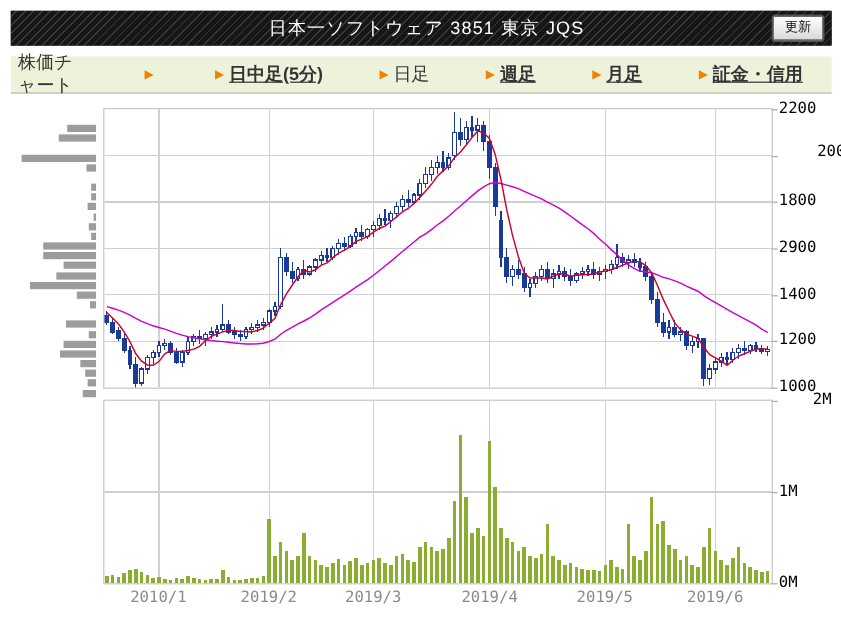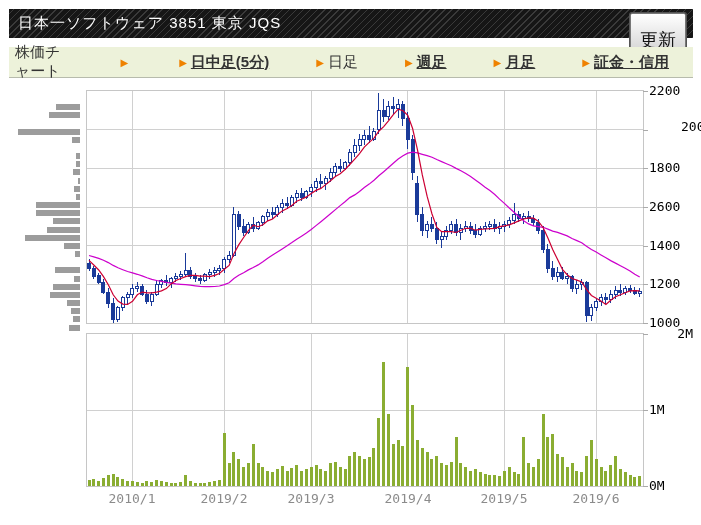--- a/index.html
+++ b/index.html
@@ -5,26 +5,26 @@
   html,body{margin:0;padding:0;}
   body{
     width:701px;height:525px;position:relative;background:#ffffff;
     font-family:"Liberation Sans", sans-serif;overflow:hidden;
   }
   
   .titlebar{
     position:absolute;left:9px;top:9px;width:684px;height:29px;
     background:#161616;
     background-image:repeating-linear-gradient(-45deg,#3a3a3a 0px,#3a3a3a 1px,#161616 1px,#161616 5px);
-    color:#ffffff;display:flex;align-items:center;box-sizing:border-box;
+    color:#ffffff;display:flex;align-items:center;box-sizing:border-box;justify-content:center;
   }
   .titlebar .title{margin-left:9px;font-size:15px;letter-spacing:1px;white-space:nowrap;}
   .refresh-btn{
-    position:absolute;right:7px;top:4px;height:21px;padding:17px 9px;
-    font-size:18px;line-height:19px;color:#111;
+    position:absolute;right:7px;top:4px;height:21px;padding:0 9px;
+    font-size:11px;line-height:19px;color:#111;
     background:linear-gradient(#ffffff,#d9d9d9);
     border:1px solid #777;border-radius:2px;
     box-shadow:0 0 0 1px #555;cursor:pointer;
     font-family:"Liberation Sans", sans-serif;
   }
   
   .navbar{
     position:absolute;left:9px;top:47px;width:684px;height:31px;
     background:#edf2da;border-bottom:1px solid #b7bbac;
     display:flex;align-items:center;font-size:15px;color:#333;box-sizing:border-box;gap:32px;
@@ -498,21 +498,21 @@
       <div class="profile-bar" style="left: 73px; top: 316px; width: 7px;"></div>
       <div class="profile-bar" style="left: 69px; top: 325px; width: 11px;"></div>
     </div>
   <div id="axis-layer">
       <div class="ylabel" style="top: 84px;">2200</div>
       <div class="tickdash" style="top: 91px;"></div>
       <div class="ylabel" style="top: 120px; margin-left: 32px;">2000</div>
       <div class="tickdash" style="top: 130px;"></div>
       <div class="ylabel" style="top: 161px;">1800</div>
       <div class="tickdash" style="top: 168px;"></div>
-      <div class="ylabel" style="top: 200px;">2600</div>
+      <div class="ylabel" style="top: 200px;">2900</div>
       <div class="tickdash" style="top: 207px;"></div>
       <div class="ylabel" style="top: 239px;">1400</div>
       <div class="tickdash" style="top: 246px;"></div>
       <div class="ylabel" style="top: 277px;">1200</div>
       <div class="tickdash" style="top: 284px;"></div>
       <div class="ylabel" style="top: 316px;">1000</div>
       <div class="tickdash" style="top: 323px;"></div>
       <div class="ylabel" style="top: 327px; text-align: right;">2M</div>
       <div class="tickdash" style="top: 334px;"></div>
       <div class="ylabel" style="top: 403px;">1M</div>

